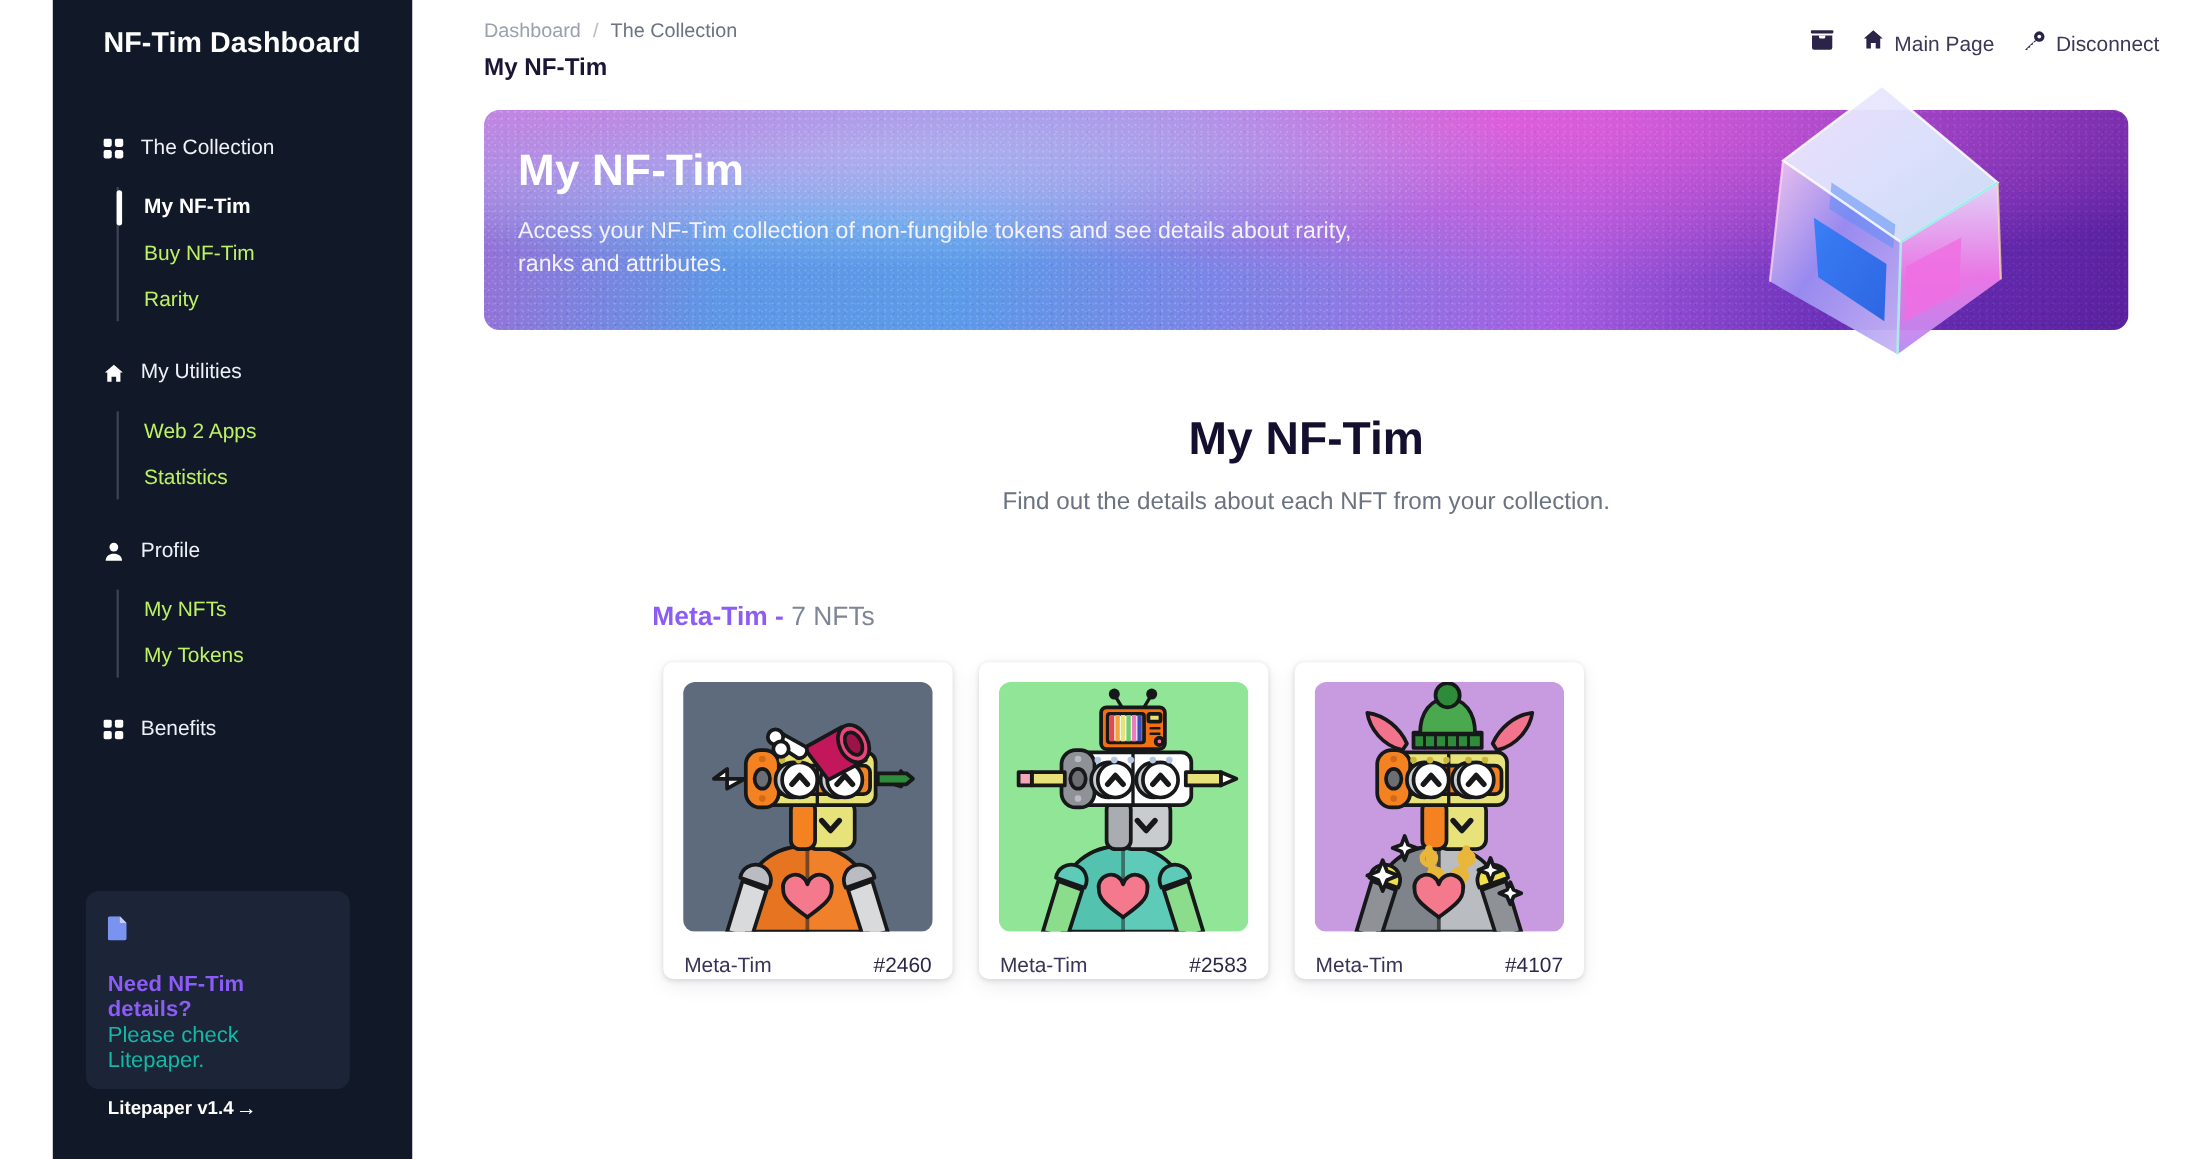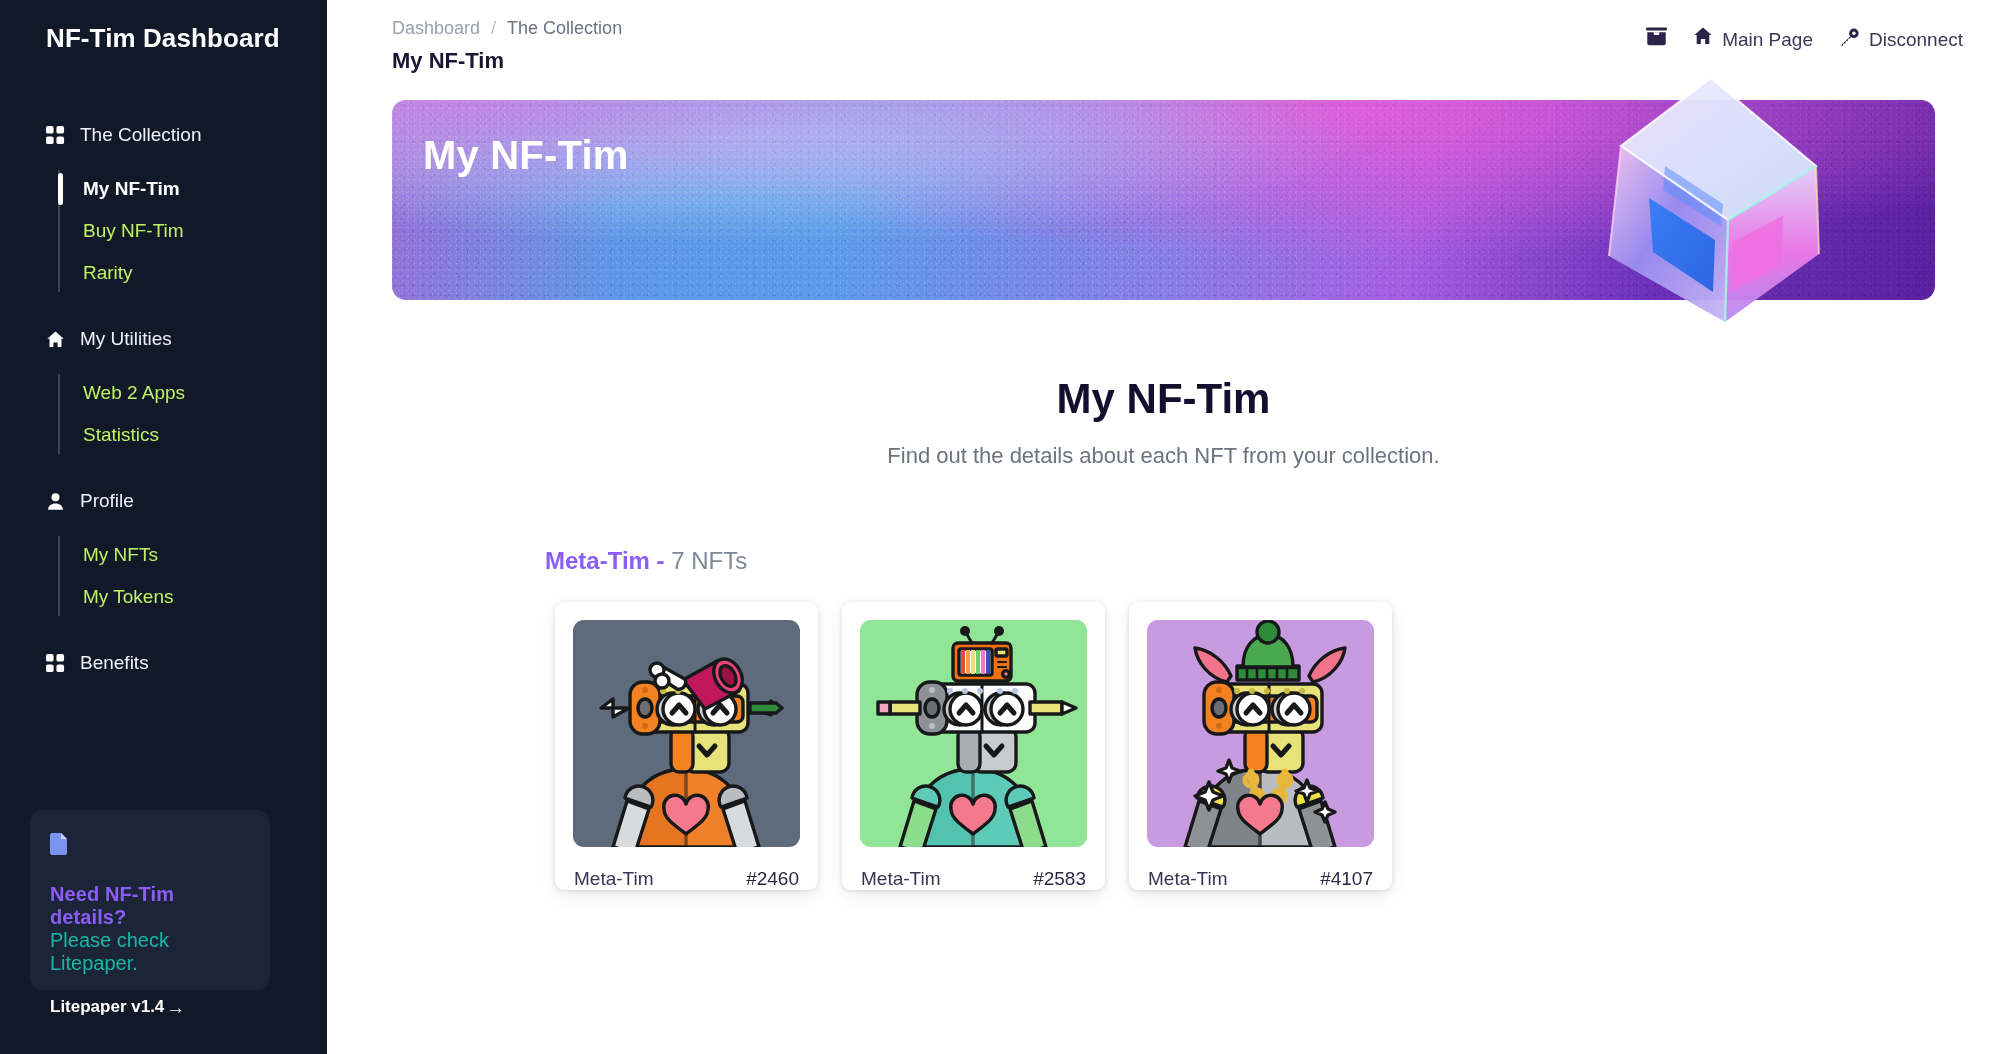--- a/index.html
+++ b/index.html
@@ -3,21 +3,21 @@
 <meta charset="utf-8">
 <style>
   * { box-sizing: border-box; margin: 0; padding: 0; }
   html, body {
     width: 2000px; height: 1054px;
     overflow: hidden;
     background: #ffffff;
     font-family: "Liberation Sans", sans-serif;
     color: #1b1433;
   }
-  #app { display: flex; width: 2000px; height: 1054px; }
+  #app { display: flex; width: 2000px; height: 1054px; padding-left: 48px; }
 
   
   .sidebar {
     width: 327px; flex: 0 0 327px; height: 1054px;
     background: #111827;
     position: relative;
     padding: 0;
   }
   .brand {
     font-size: 26px; font-weight: bold; color: #ffffff;
@@ -277,20 +277,21 @@
           </span>
           <span>Disconnect</span>
         </div>
       </div>
     </header>
 
     <div class="hero-wrap">
       <div class="hero">
         <div class="hero-inner">
           <div class="hero-h1">My NF-Tim</div>
+          <div class="hero-p">Access your NF-Tim collection of non-fungible tokens and see details about rarity, ranks and attributes.</div>
         </div>
       </div>
       <div class="cube">
         <svg viewBox="0 0 260 260" width="260" height="260">
           <defs>
             <linearGradient id="ctop" x1="0" y1="0" x2="1" y2="1">
               <stop offset="0" stop-color="#efe4fb"></stop>
                 <stop offset=".5" stop-color="#dfe8ff"></stop>
                 <stop offset="1" stop-color="#cfe3f6"></stop>
             </linearGradient>

